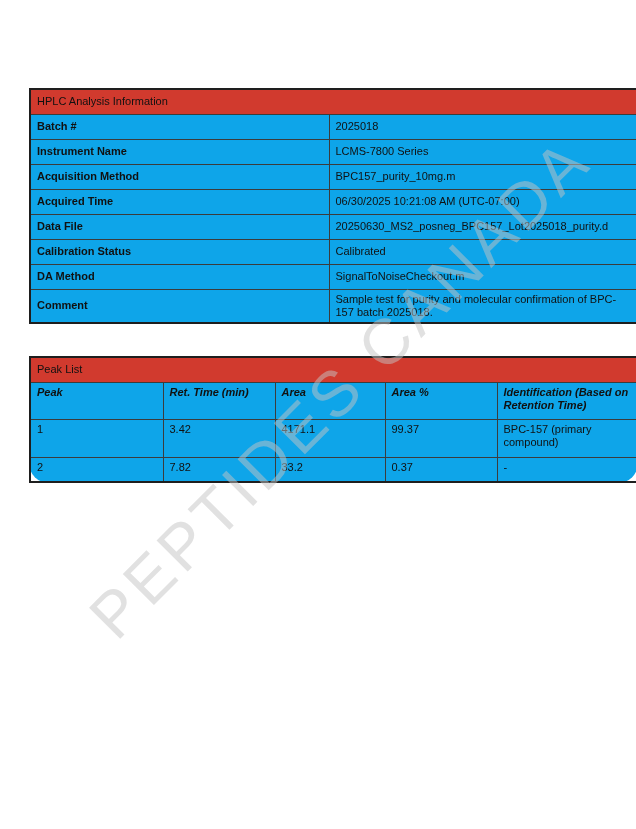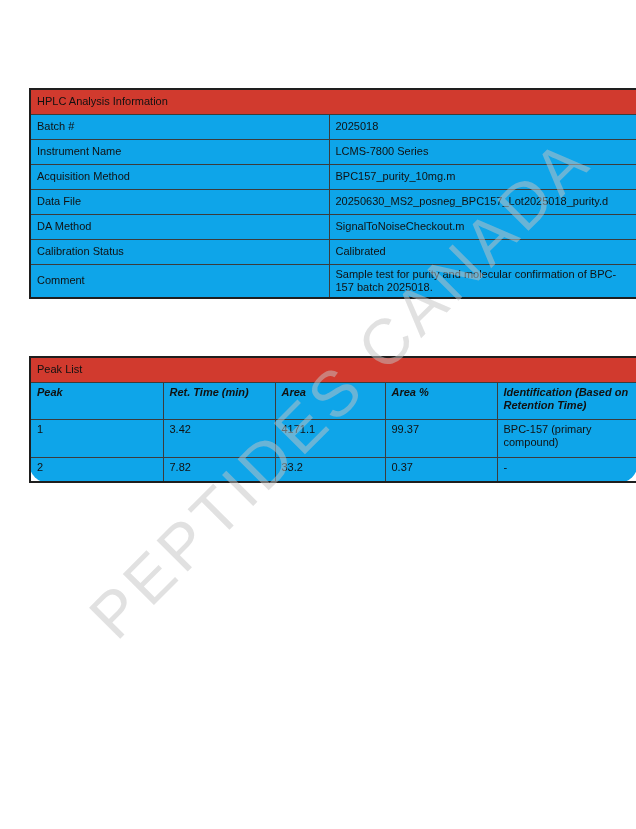--- a/index.html
+++ b/index.html
@@ -62,21 +62,21 @@
     color: #ffffff;
     font-weight: bold;
     font-size: 11.5px;
     text-align: center;
     height: 25px;
     vertical-align: middle;
   }
   
   #info-table { top: 88px; }
   #info-table td { height: 25px; vertical-align: middle; }
-  #info-table td.label { font-weight: normal; }
+  #info-table td.label { font-weight: bold; }
   
   #peak-table { top: 356px; border-radius: 20px; }
   #peak-table td, #peak-table th.colhead { vertical-align: top; }
   #peak-table th.colhead { font-weight: bold; height: 37px; font-style: italic; }
   #peak-table tr.peak-row-1 td { height: 38px; }
   #peak-table tr.peak-row-2 td { height: 25px; }
 </style>
 </head>
 <body>
 
@@ -101,30 +101,34 @@
       </tr>
       <tr>
         <td class="label">Instrument Name</td>
         <td>LCMS-7800 Series</td>
       </tr>
       <tr>
         <td class="label">Acquisition Method</td>
         <td>BPC157_purity_10mg.m</td>
       </tr>
       <tr>
+        <td class="label">Acquired Time</td>
+        <td>06/30/2025 10:21:08 AM (UTC-07:00)</td>
+      </tr>
+      <tr>
         <td class="label">Data File</td>
         <td>20250630_MS2_posneg_BPC157_Lot2025018_purity.d</td>
       </tr>
       <tr>
+        <td class="label">Calibration Status</td>
+        <td>Calibrated</td>
+      </tr>
+      <tr>
         <td class="label">DA Method</td>
         <td>SignalToNoiseCheckout.m</td>
-      </tr>
-      <tr>
-        <td class="label">Calibration Status</td>
-        <td>Calibrated</td>
       </tr>
       <tr>
         <td class="label">Comment</td>
         <td>Sample test for purity and molecular confirmation of BPC-157 batch 2025018.</td>
       </tr>
     </tbody>
   </table>
 
   <table class="report" id="peak-table">
     <colgroup>

